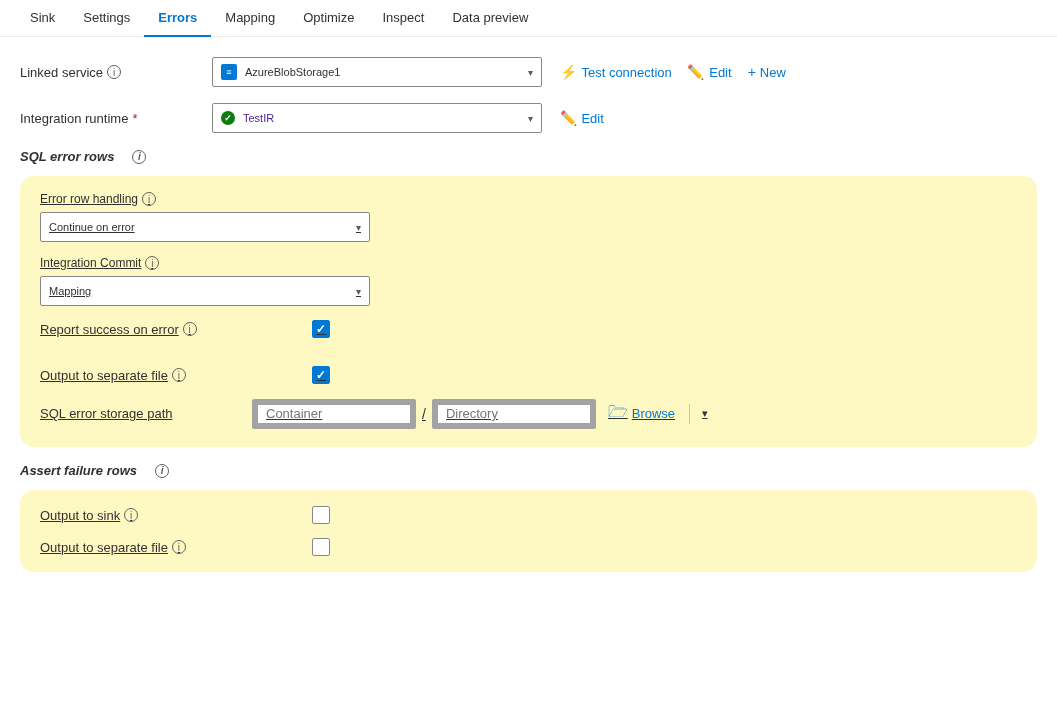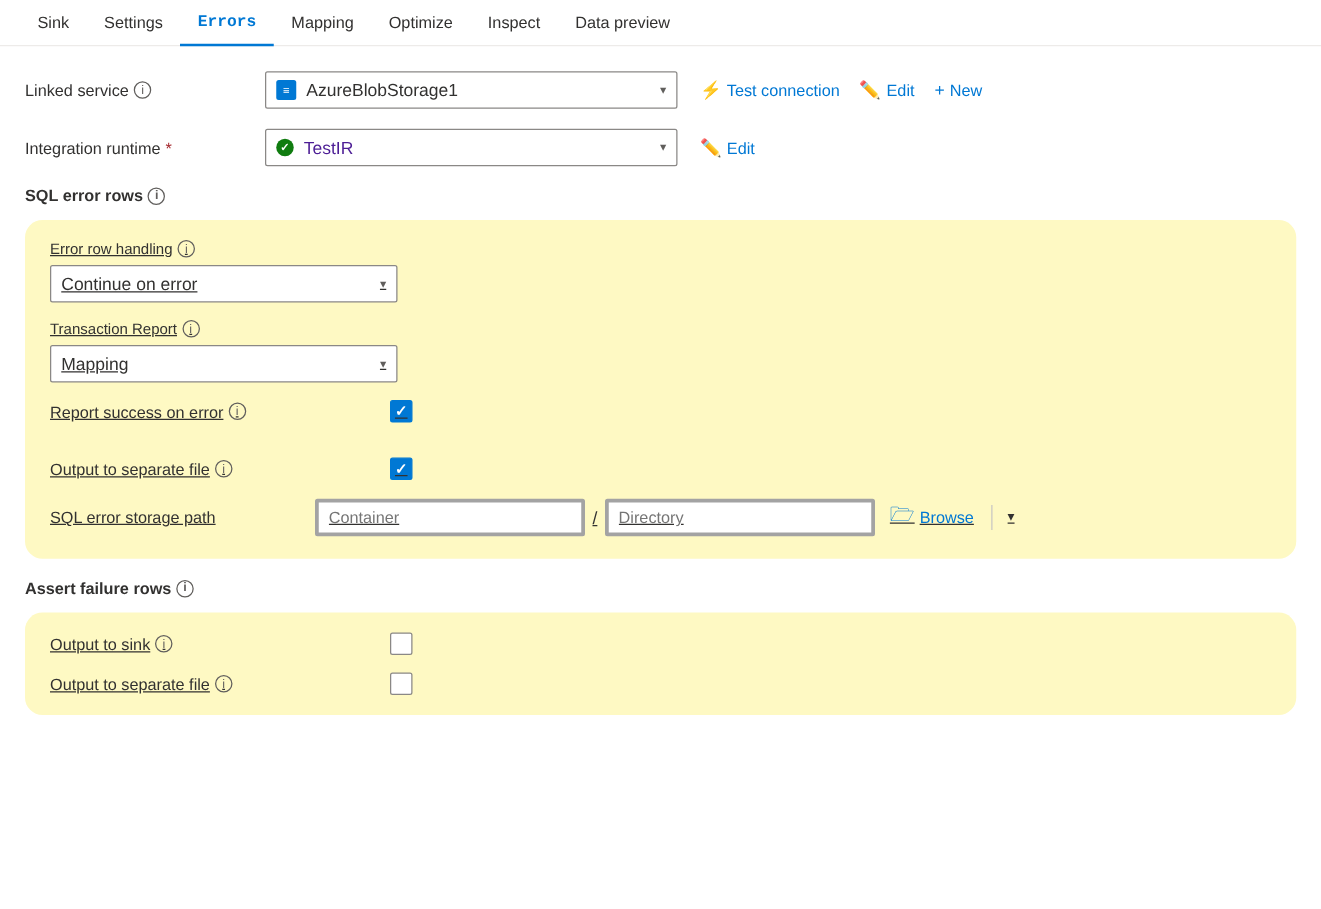--- a/index.html
+++ b/index.html
@@ -26,21 +26,20 @@
       color: #323130;
       font-size: 13px;
       border-bottom: 2px solid transparent;
       margin-bottom: -1px;
       white-space: nowrap;
     }
     .tab.active {
       color: #0078d4;
       border-bottom: 2px solid #0078d4;
       font-weight: 600;
-      font-family: Liberation Mono, monospace;
     }
 
     
     .content {
       padding: 20px 20px 20px 20px;
     }
 
     
     .form-row {
       display: flex;
@@ -71,21 +70,21 @@
       height: 30px;
       padding: 0 8px;
       cursor: pointer;
       gap: 8px;
       min-width: 200px;
     }
     .dropdown.wide { width: 330px; }
     .dropdown-text {
       flex: 1;
       color: #323130;
-      font-size: 14px;
+      font-size: 11px;
     }
     .dropdown-chevron {
       color: #605e5c;
       font-size: 10px;
     }
 
     
     .action-link {
       display: flex;
       align-items: center;
@@ -120,21 +119,22 @@
     }
 
     
     .section-title {
       font-size: 13px;
       font-weight: 600;
       color: #323130;
       margin-bottom: 12px;
       display: flex;
       align-items: center;
-      gap: 4px;
+      gap: 18px;
+      font-style: italic;
     }
 
     
     .gray-box {
       background: #fef9c3;
       border-radius: 14px;
       padding: 16px 20px;
       margin-bottom: 16px;
       text-decoration: underline;
     }
@@ -155,21 +155,21 @@
       gap: 4px;
     }
 
     .field-group {
       margin-bottom: 14px;
     }
     .field-group:last-child { margin-bottom: 0; }
 
     
     .dropdown.small {
-      width: 278px;
+      width: 330px;
     }
 
     
     .checkbox-checked {
       width: 18px;
       height: 18px;
       background: #0078d4;
       border: 1px solid #0078d4;
       border-radius: 2px;
       display: flex;
@@ -197,28 +197,28 @@
       flex-shrink: 0;
     }
 
     
     .storage-path-group {
       display: flex;
       align-items: center;
       gap: 6px;
     }
     .path-input {
-      border: 3px solid #a3a3a3;
+      border: 6px solid #a3a3a3;
       border-radius: 2px;
       height: 30px;
       padding: 0 8px;
       font-size: 13px;
       color: #a19f9d;
       background: #fff;
-      width: 216px;
+      width: 164px;
     }
     .path-separator {
       color: #323130;
       font-size: 14px;
     }
     .browse-btn {
       display: flex;
       align-items: center;
       gap: 4px;
       color: #0078d4;
@@ -351,21 +351,21 @@
         <span class="info-icon">i</span>
       </div>
       <div class="dropdown small">
         <span class="dropdown-text">Continue on error</span>
         <span class="dropdown-chevron">▾</span>
       </div>
     </div>
 
     <div class="field-group">
       <div class="sub-label">
-        <span>Transaction Report</span>
+        <span>Integration Commit</span>
         <span class="info-icon">i</span>
       </div>
       <div class="dropdown small">
         <span class="dropdown-text">Mapping</span>
         <span class="dropdown-chevron">▾</span>
       </div>
     </div>
 
     <div class="form-row" style="align-items:center; margin-bottom:28px;">
       <div class="form-label" style="width:260px;">

